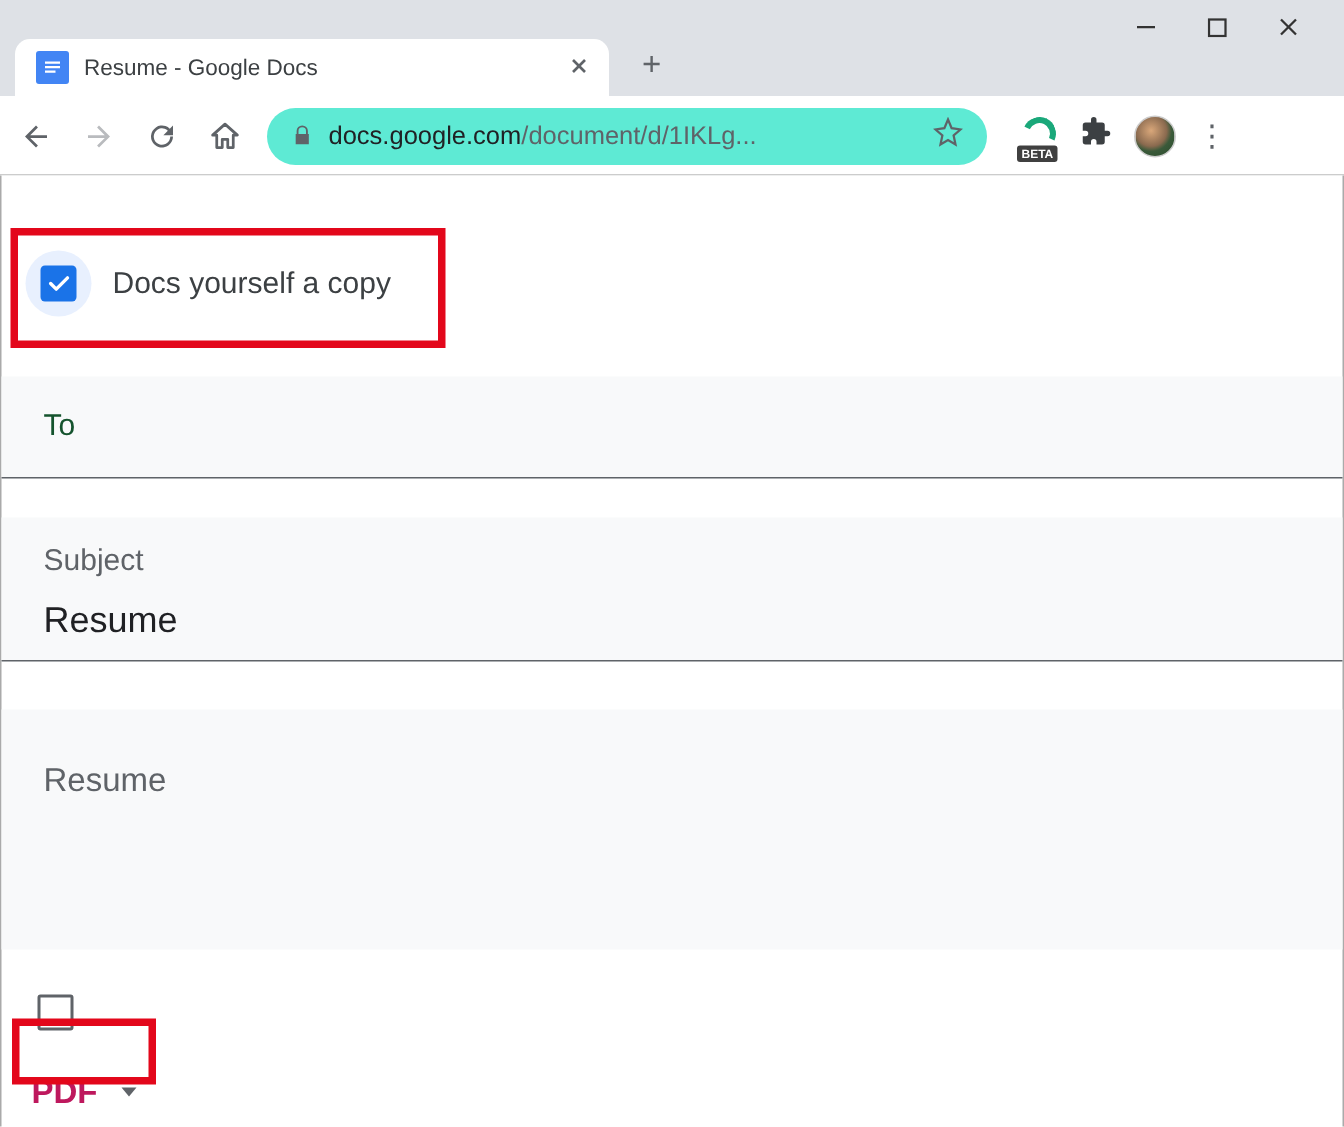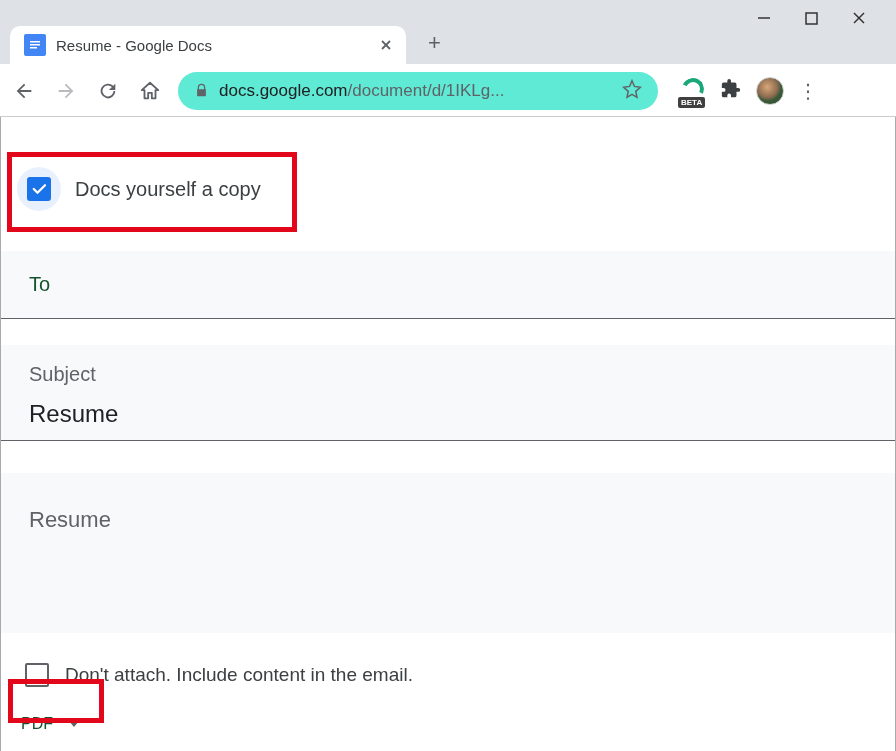--- a/index.html
+++ b/index.html
@@ -170,21 +170,21 @@
   .checkbox-empty {
     width: 24px; height: 24px;
     border: 2.5px solid #5f6368;
     border-radius: 2px;
   }
   .attach-text { font-size: 19px; color: #3c4043; }
   .format-row {
     display:flex; align-items:center; gap: 8px;
     padding: 10px 20px 20px 20px;
   }
-  .format-text { font-size: 16px; color: #14532d; }
+  .format-text { font-size: 22px; color: #be185d; font-weight: bold; }
   .dropdown-tri {
     width:0;height:0;
     border-left:5px solid transparent;
     border-right:5px solid transparent;
     border-top:6px solid #5f6368;
     margin-left: 8px;
   }
   .highlight-red-2 {
     position:absolute;
     left: 7px; top: 562px;
@@ -308,21 +308,20 @@
   </div>
 
   <div class="gap" style="height:32px;"></div>
 
   <div class="msg-block">
     <div class="msg-label">Resume</div>
   </div>
 
   <div class="attach-row">
     <div class="checkbox-empty"></div>
-    <span class="attach-text">Don't attach. Include content in the email.</span>
   </div>
 
   <div class="format-row">
     <span class="format-text">PDF</span>
     <span class="dropdown-tri"></span>
   </div>
   <div class="highlight-red-2"></div>
 
 </div>
 

